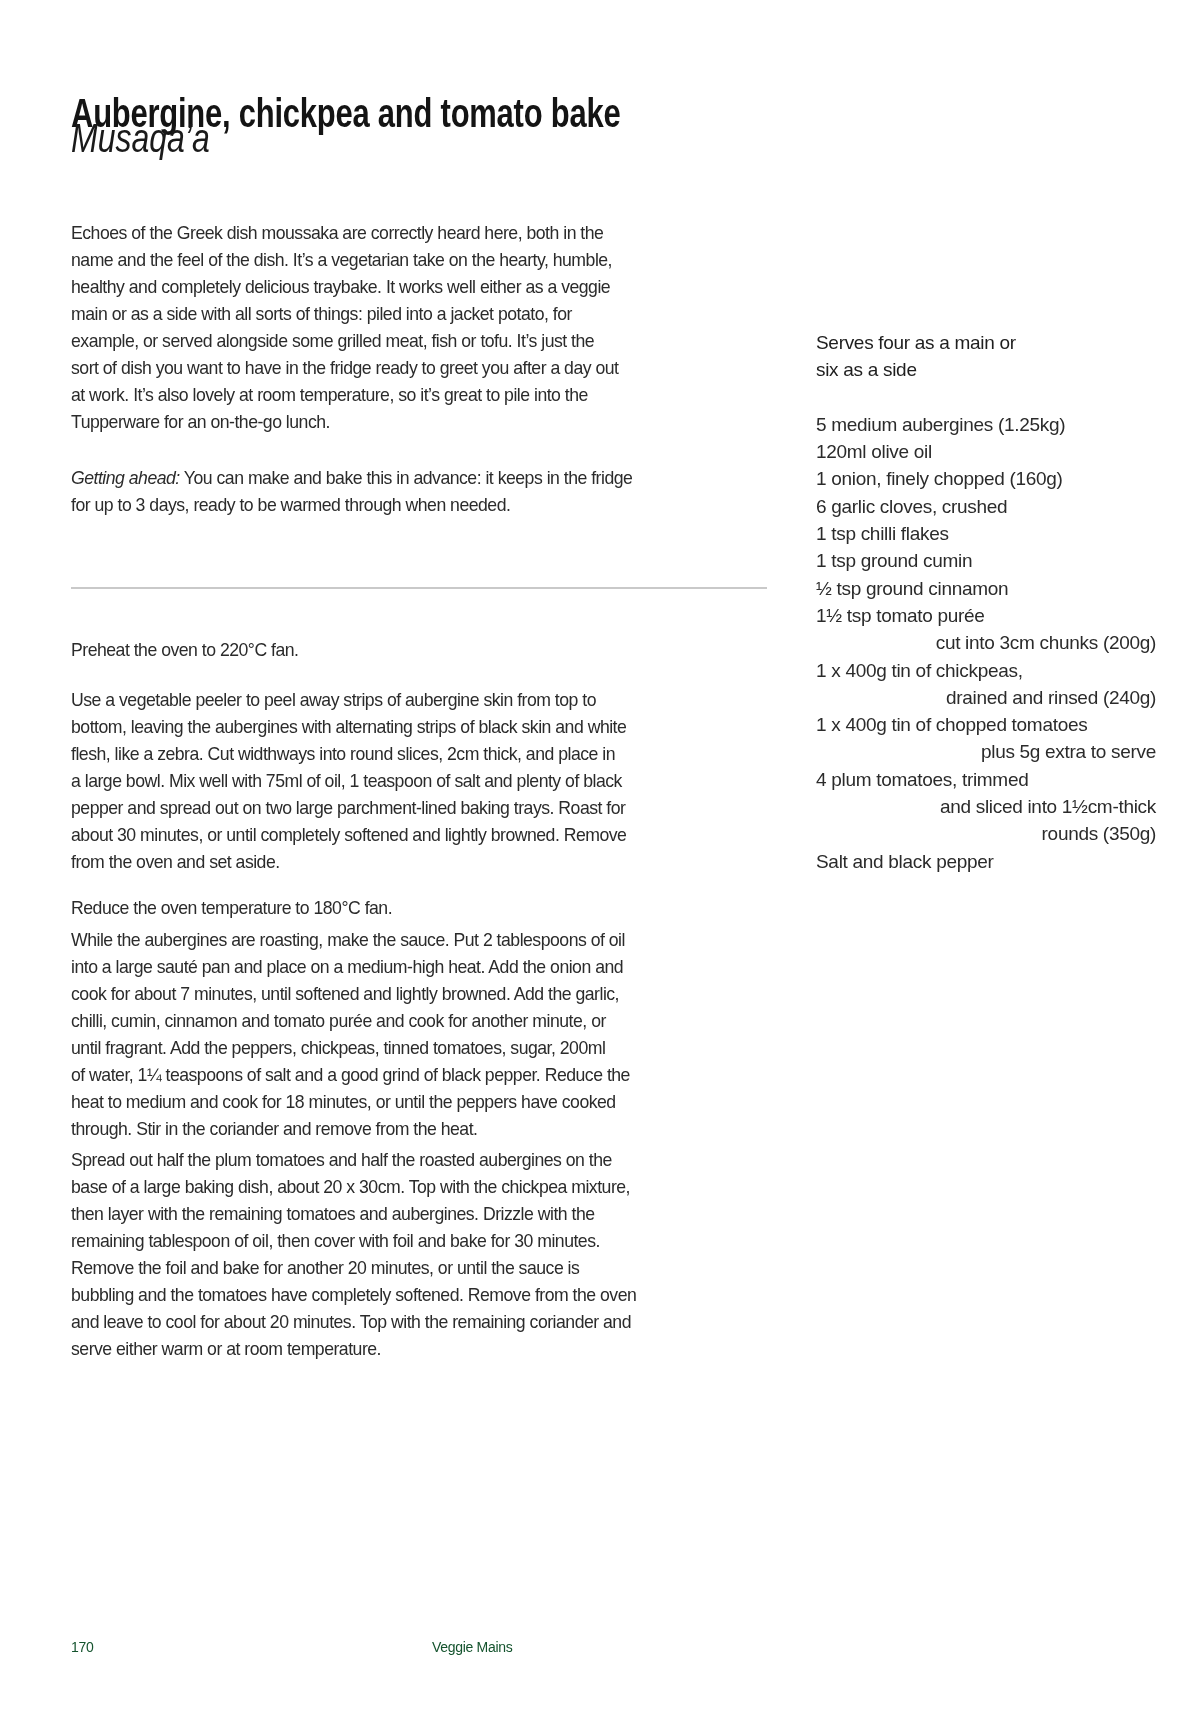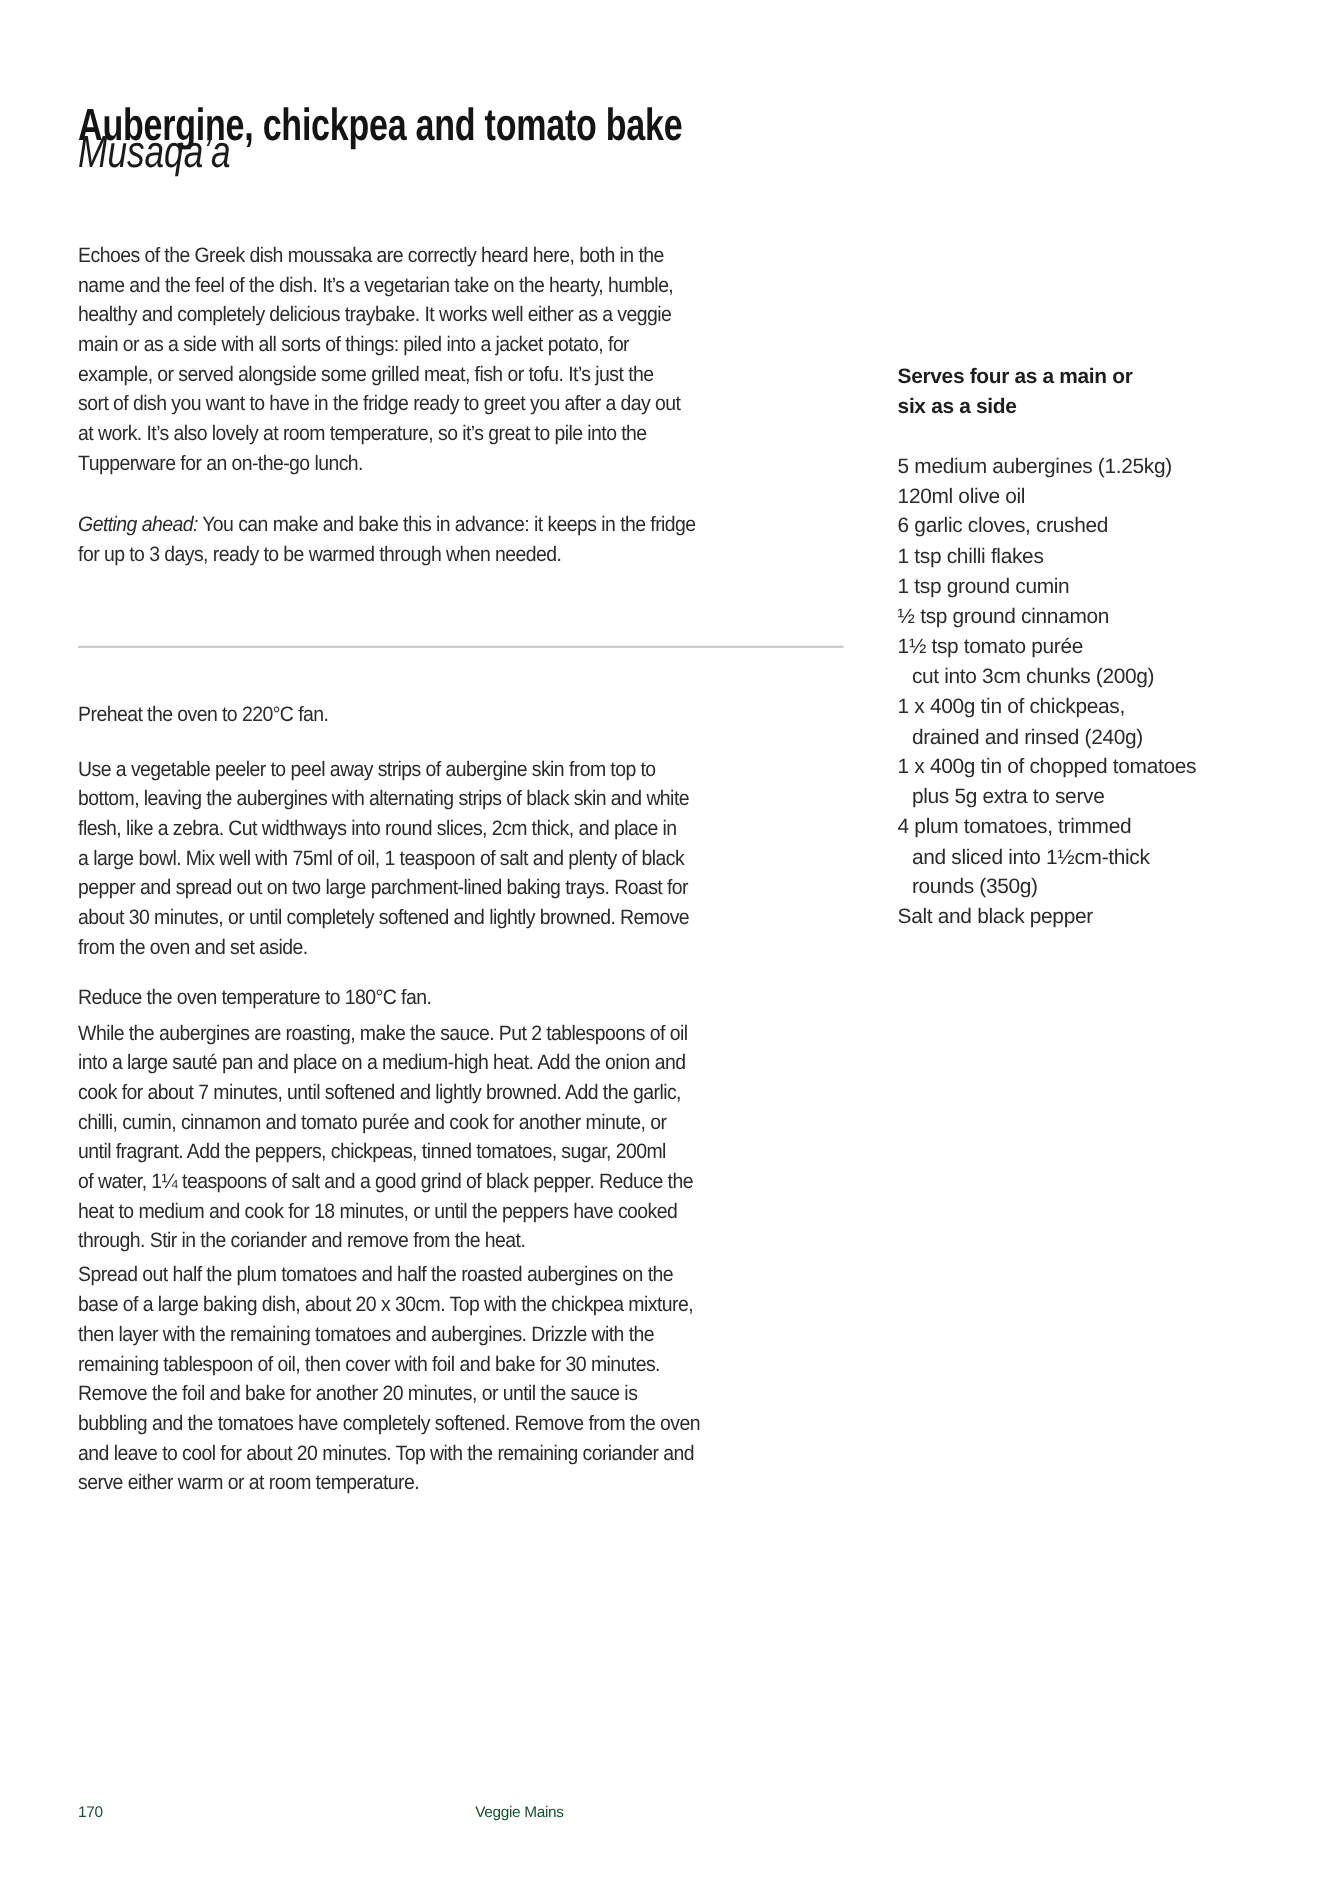--- a/index.html
+++ b/index.html
@@ -12,22 +12,22 @@
   .subtitle { left: 71px; top: 114px; font-size: 41px; font-style: italic; color: #1a1a1a;
               white-space: nowrap; transform: scaleX(0.78); transform-origin: left top;
               line-height: 48px; }
   .para { left: 71px; width: 720px; font-size: 19px; line-height: 27px; }
   .para .ln { display: block; white-space: nowrap; letter-spacing: -0.55px;
               transform: scaleX(0.93); transform-origin: left top; height: 27px; }
   .para .ln i { font-style: italic; }
   .divider { left: 71px; top: 587px; width: 696px; height: 2px; background: #c9c9c9; }
   .side { left: 816px; width: 340px; font-size: 19px; line-height: 27.3px; }
   .side .ln { display: block; white-space: nowrap; letter-spacing: -0.3px; height: 27.3px; }
-  .side .ln.cont { padding-left: 13px; }
-  .side .serves { font-weight: bold; color: #1e1e1e; }
+  .side .ln.cont { padding-left: 13px; text-align: right; }
+  .side .serves { font-weight: normal; color: #1e1e1e; }
   .footer { top: 1600px; font-size: 14px; color: #14532d; white-space: nowrap;
             letter-spacing: -0.3px; margin-top: 39px; }
 </style>
 </head>
 <body>
 
 <h1 class="abs title">Aubergine, chickpea and tomato bake</h1>
 <div class="abs subtitle">Musaqa’a</div>
 
 <div class="abs para" style="top:219px">
@@ -90,20 +90,21 @@
 
 <div class="abs side" style="top:329px">
   <div>
     <span class="ln serves">Serves four as a main or</span>
     <span class="ln serves">six as a side</span>
   </div>
   <span class="ln"></span>
   <div id="ingredients-list">
       <span class="ln">5 medium aubergines (1.25kg)</span>
       <span class="ln">120ml olive oil</span>
+      <span class="ln">1 onion, finely chopped (160g)</span>
       <span class="ln">6 garlic cloves, crushed</span>
       <span class="ln">1 tsp chilli flakes</span>
       <span class="ln">1 tsp ground cumin</span>
       <span class="ln">½ tsp ground cinnamon</span>
       <span class="ln">1½ tsp tomato purée</span>
       <span class="ln cont">cut into 3cm chunks (200g)</span>
       <span class="ln">1 x 400g tin of chickpeas,</span>
       <span class="ln cont">drained and rinsed (240g)</span>
       <span class="ln">1 x 400g tin of chopped tomatoes</span>
       <span class="ln cont">plus 5g extra to serve</span>

